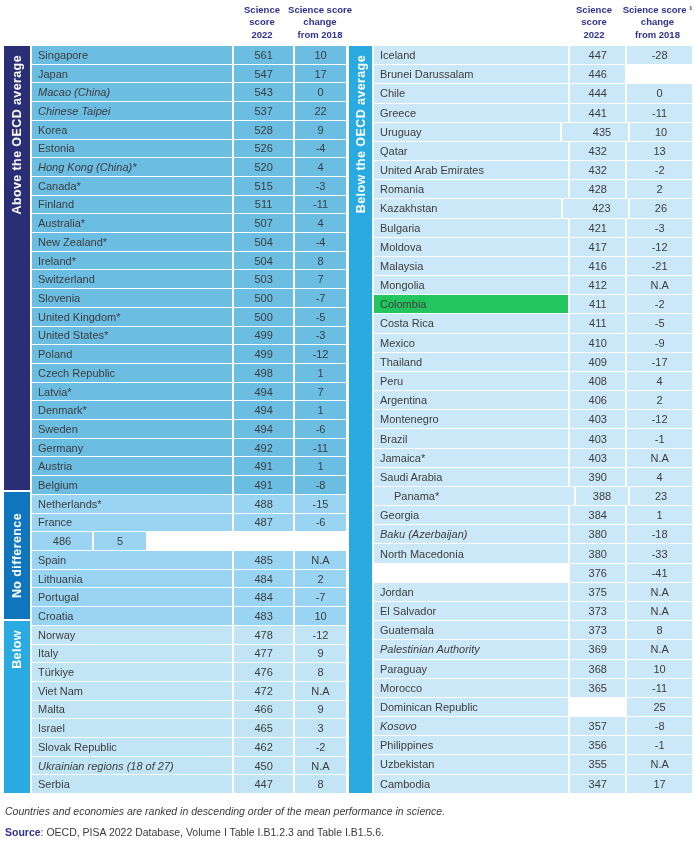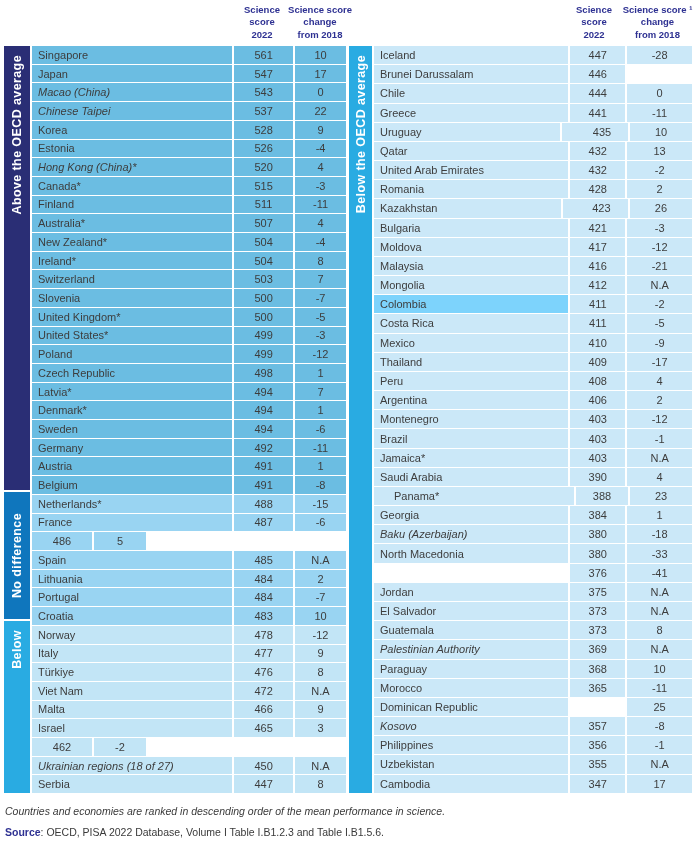--- a/index.html
+++ b/index.html
@@ -261,20 +261,21 @@
         <div class="cell c-country country-cell" style="background: rgb(194, 229, 246);">Malta</div>
         <div class="cell c-num c-score score-cell" style="background: rgb(194, 229, 246);">466</div>
         <div class="cell c-num c-change change-cell" style="background: rgb(194, 229, 246);">9</div>
       </div>
       <div class="trow">
         <div class="cell c-country country-cell" style="background: rgb(194, 229, 246);">Israel</div>
         <div class="cell c-num c-score score-cell" style="background: rgb(194, 229, 246);">465</div>
         <div class="cell c-num c-change change-cell" style="background: rgb(194, 229, 246);">3</div>
       </div>
       <div class="trow">
+        <div class="cell c-country country-cell" style="background: rgb(194, 229, 246);">Slovak Republic</div>
         <div class="cell c-num c-score score-cell" style="background: rgb(194, 229, 246);">462</div>
         <div class="cell c-num c-change change-cell" style="background: rgb(194, 229, 246);">-2</div>
       </div>
       <div class="trow">
         <div class="cell c-country country-cell it" style="background: rgb(194, 229, 246);">Ukrainian regions (18 of 27)</div>
         <div class="cell c-num c-score score-cell" style="background: rgb(194, 229, 246);">450</div>
         <div class="cell c-num c-change change-cell" style="background: rgb(194, 229, 246);">N.A</div>
       </div>
       <div class="trow">
         <div class="cell c-country country-cell" style="background: rgb(194, 229, 246);">Serbia</div>
@@ -348,21 +349,21 @@
         <div class="cell c-country country-cell" style="background: rgb(203, 232, 248);">Malaysia</div>
         <div class="cell c-num c-score score-cell" style="background: rgb(203, 232, 248);">416</div>
         <div class="cell c-num c-change change-cell" style="background: rgb(203, 232, 248);">-21</div>
       </div>
       <div class="trow">
         <div class="cell c-country country-cell" style="background: rgb(203, 232, 248);">Mongolia</div>
         <div class="cell c-num c-score score-cell" style="background: rgb(203, 232, 248);">412</div>
         <div class="cell c-num c-change change-cell" style="background: rgb(203, 232, 248);">N.A</div>
       </div>
       <div class="trow">
-        <div class="cell c-country country-cell" style="background: #7dd3fc;">Colombia</div>
+        <div class="cell c-country country-cell" style="background: #22c55e;">Colombia</div>
         <div class="cell c-num c-score score-cell" style="background: rgb(203, 232, 248);">411</div>
         <div class="cell c-num c-change change-cell" style="background: rgb(203, 232, 248);">-2</div>
       </div>
       <div class="trow">
         <div class="cell c-country country-cell" style="background: rgb(203, 232, 248);">Costa Rica</div>
         <div class="cell c-num c-score score-cell" style="background: rgb(203, 232, 248);">411</div>
         <div class="cell c-num c-change change-cell" style="background: rgb(203, 232, 248);">-5</div>
       </div>
       <div class="trow">
         <div class="cell c-country country-cell" style="background: rgb(203, 232, 248);">Mexico</div>

